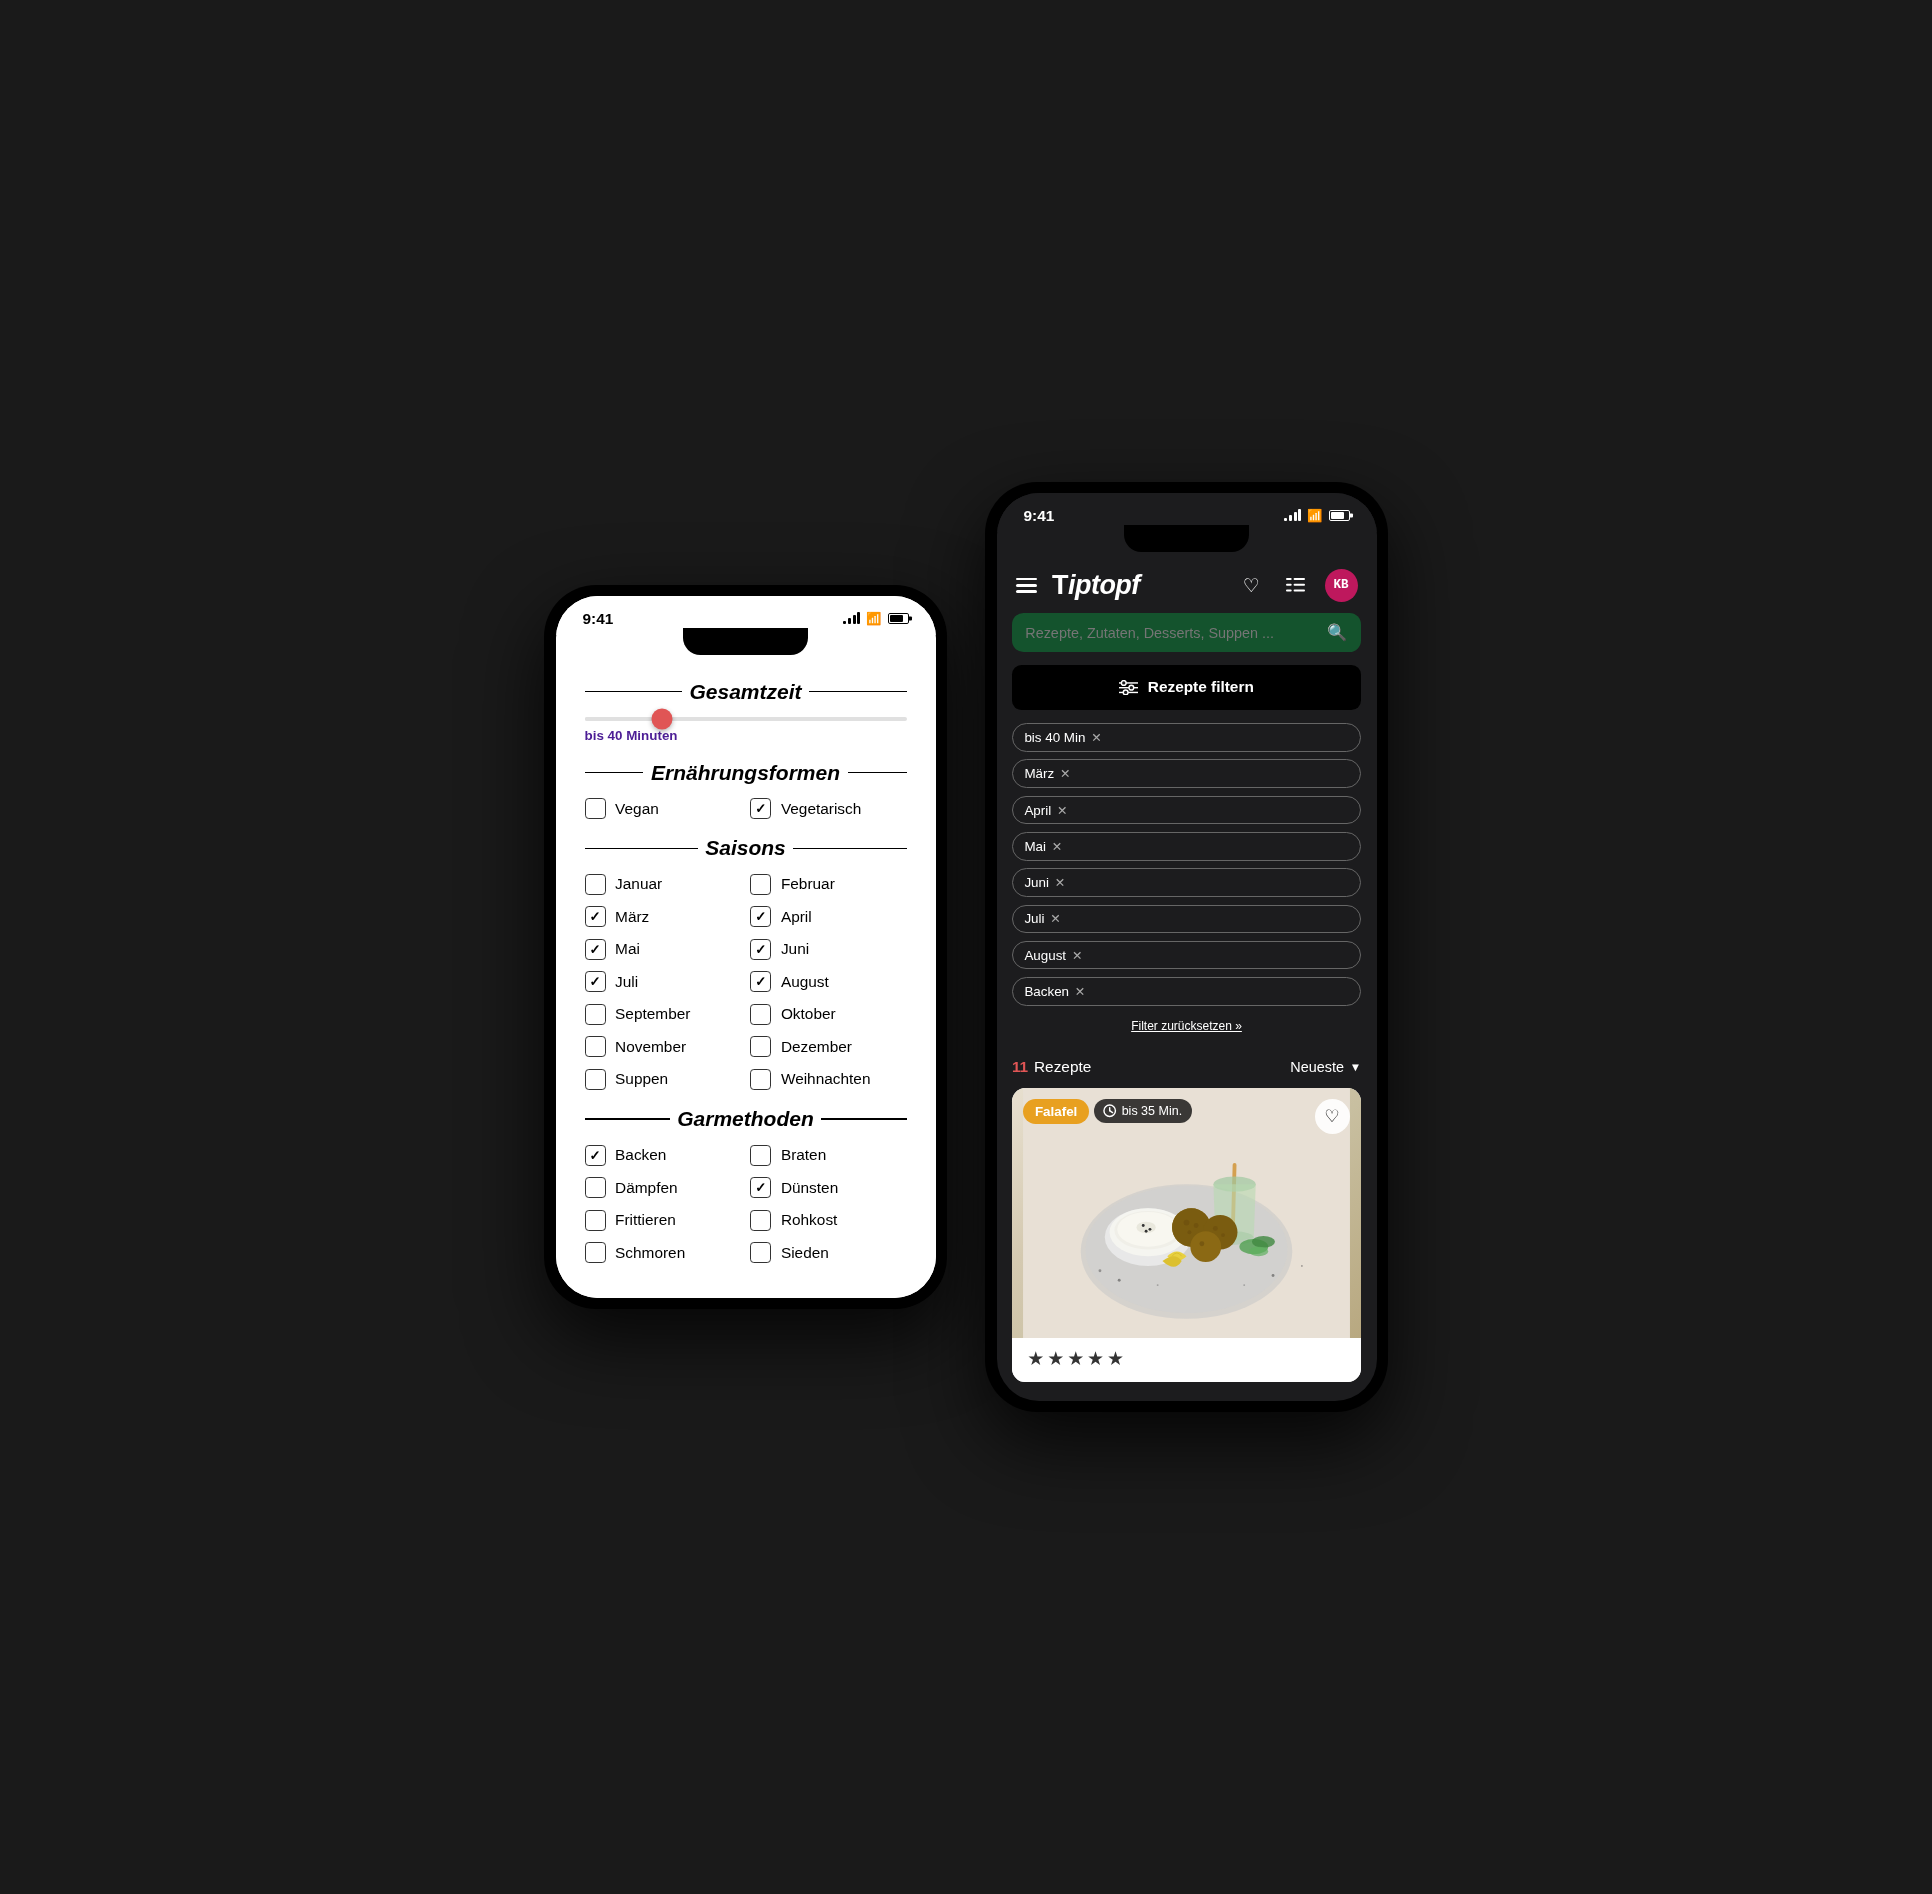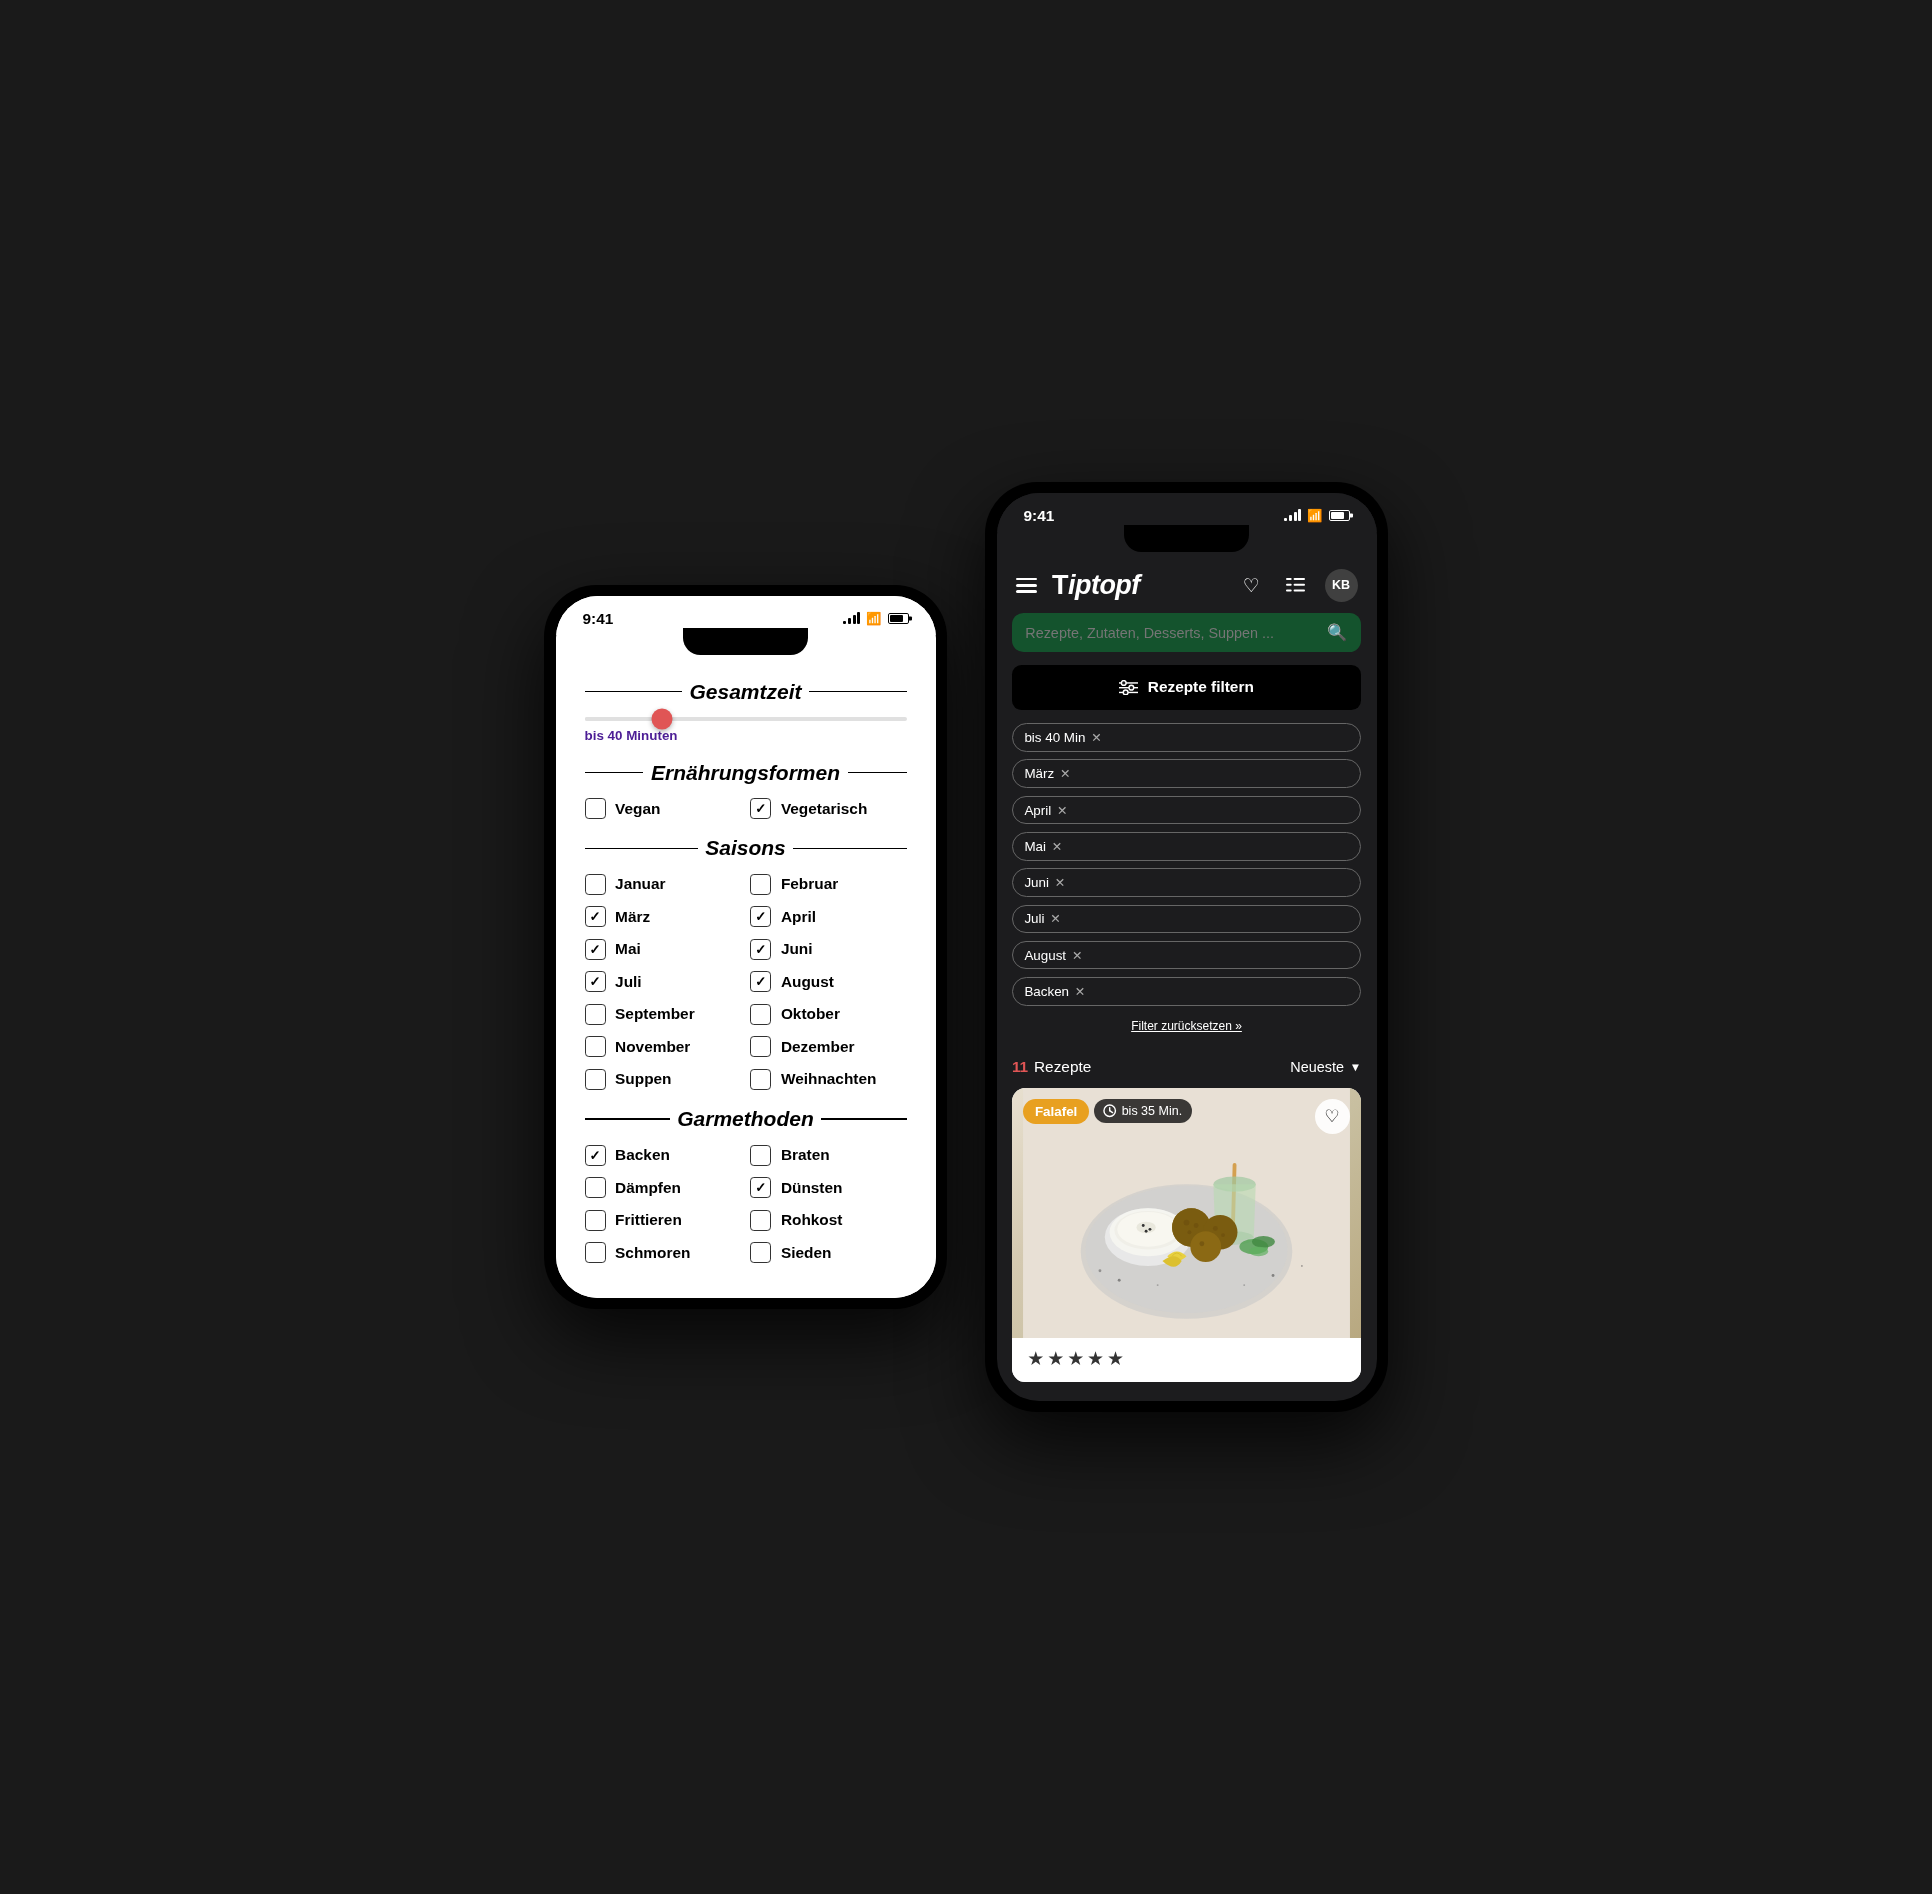--- a/index.html
+++ b/index.html
@@ -146,21 +146,20 @@
       box-shadow: 0 1.9px 5.8px rgba(0,0,0,0.3);
     }
     .slider-label { font-size: 13.4px; color: #4c1d95; font-weight: bold; }
 
     
     .checkbox-grid {
       display: grid;
       grid-template-columns: 1fr 1fr;
       gap: 11.5px 9.6px;
       margin-bottom: 5.8px;
-      font-weight: bold;
     }
     .checkbox-item {
       display: flex;
       align-items: center;
       gap: 9.6px;
       font-size: 15.4px;
       color: #000;
     }
     .checkbox {
       width: 21px; height: 21px;
@@ -205,26 +204,27 @@
       color: #fff; font-size: 19px; cursor: pointer;
     }
     .list-btn {
       width: 31px; height: 31px;
       display: flex; align-items: center; justify-content: center;
       color: #fff; font-size: 17.3px; cursor: pointer;
     }
     .avatar-btn {
       width: 33px; height: 33px;
       border-radius: 50%;
-      background: #404040;
+      background: #be185d;
       display: flex; align-items: center; justify-content: center;
       color: #fff;
       font-size: 12.5px;
       font-weight: 700;
       cursor: pointer;
+      font-family: Liberation Mono, monospace;
     }
 
     
     .search-bar {
       background: #1c1c1e;
       padding: 0 15.4px 13.4px;
     }
     .search-input-wrap {
       display: flex;
       align-items: center;

